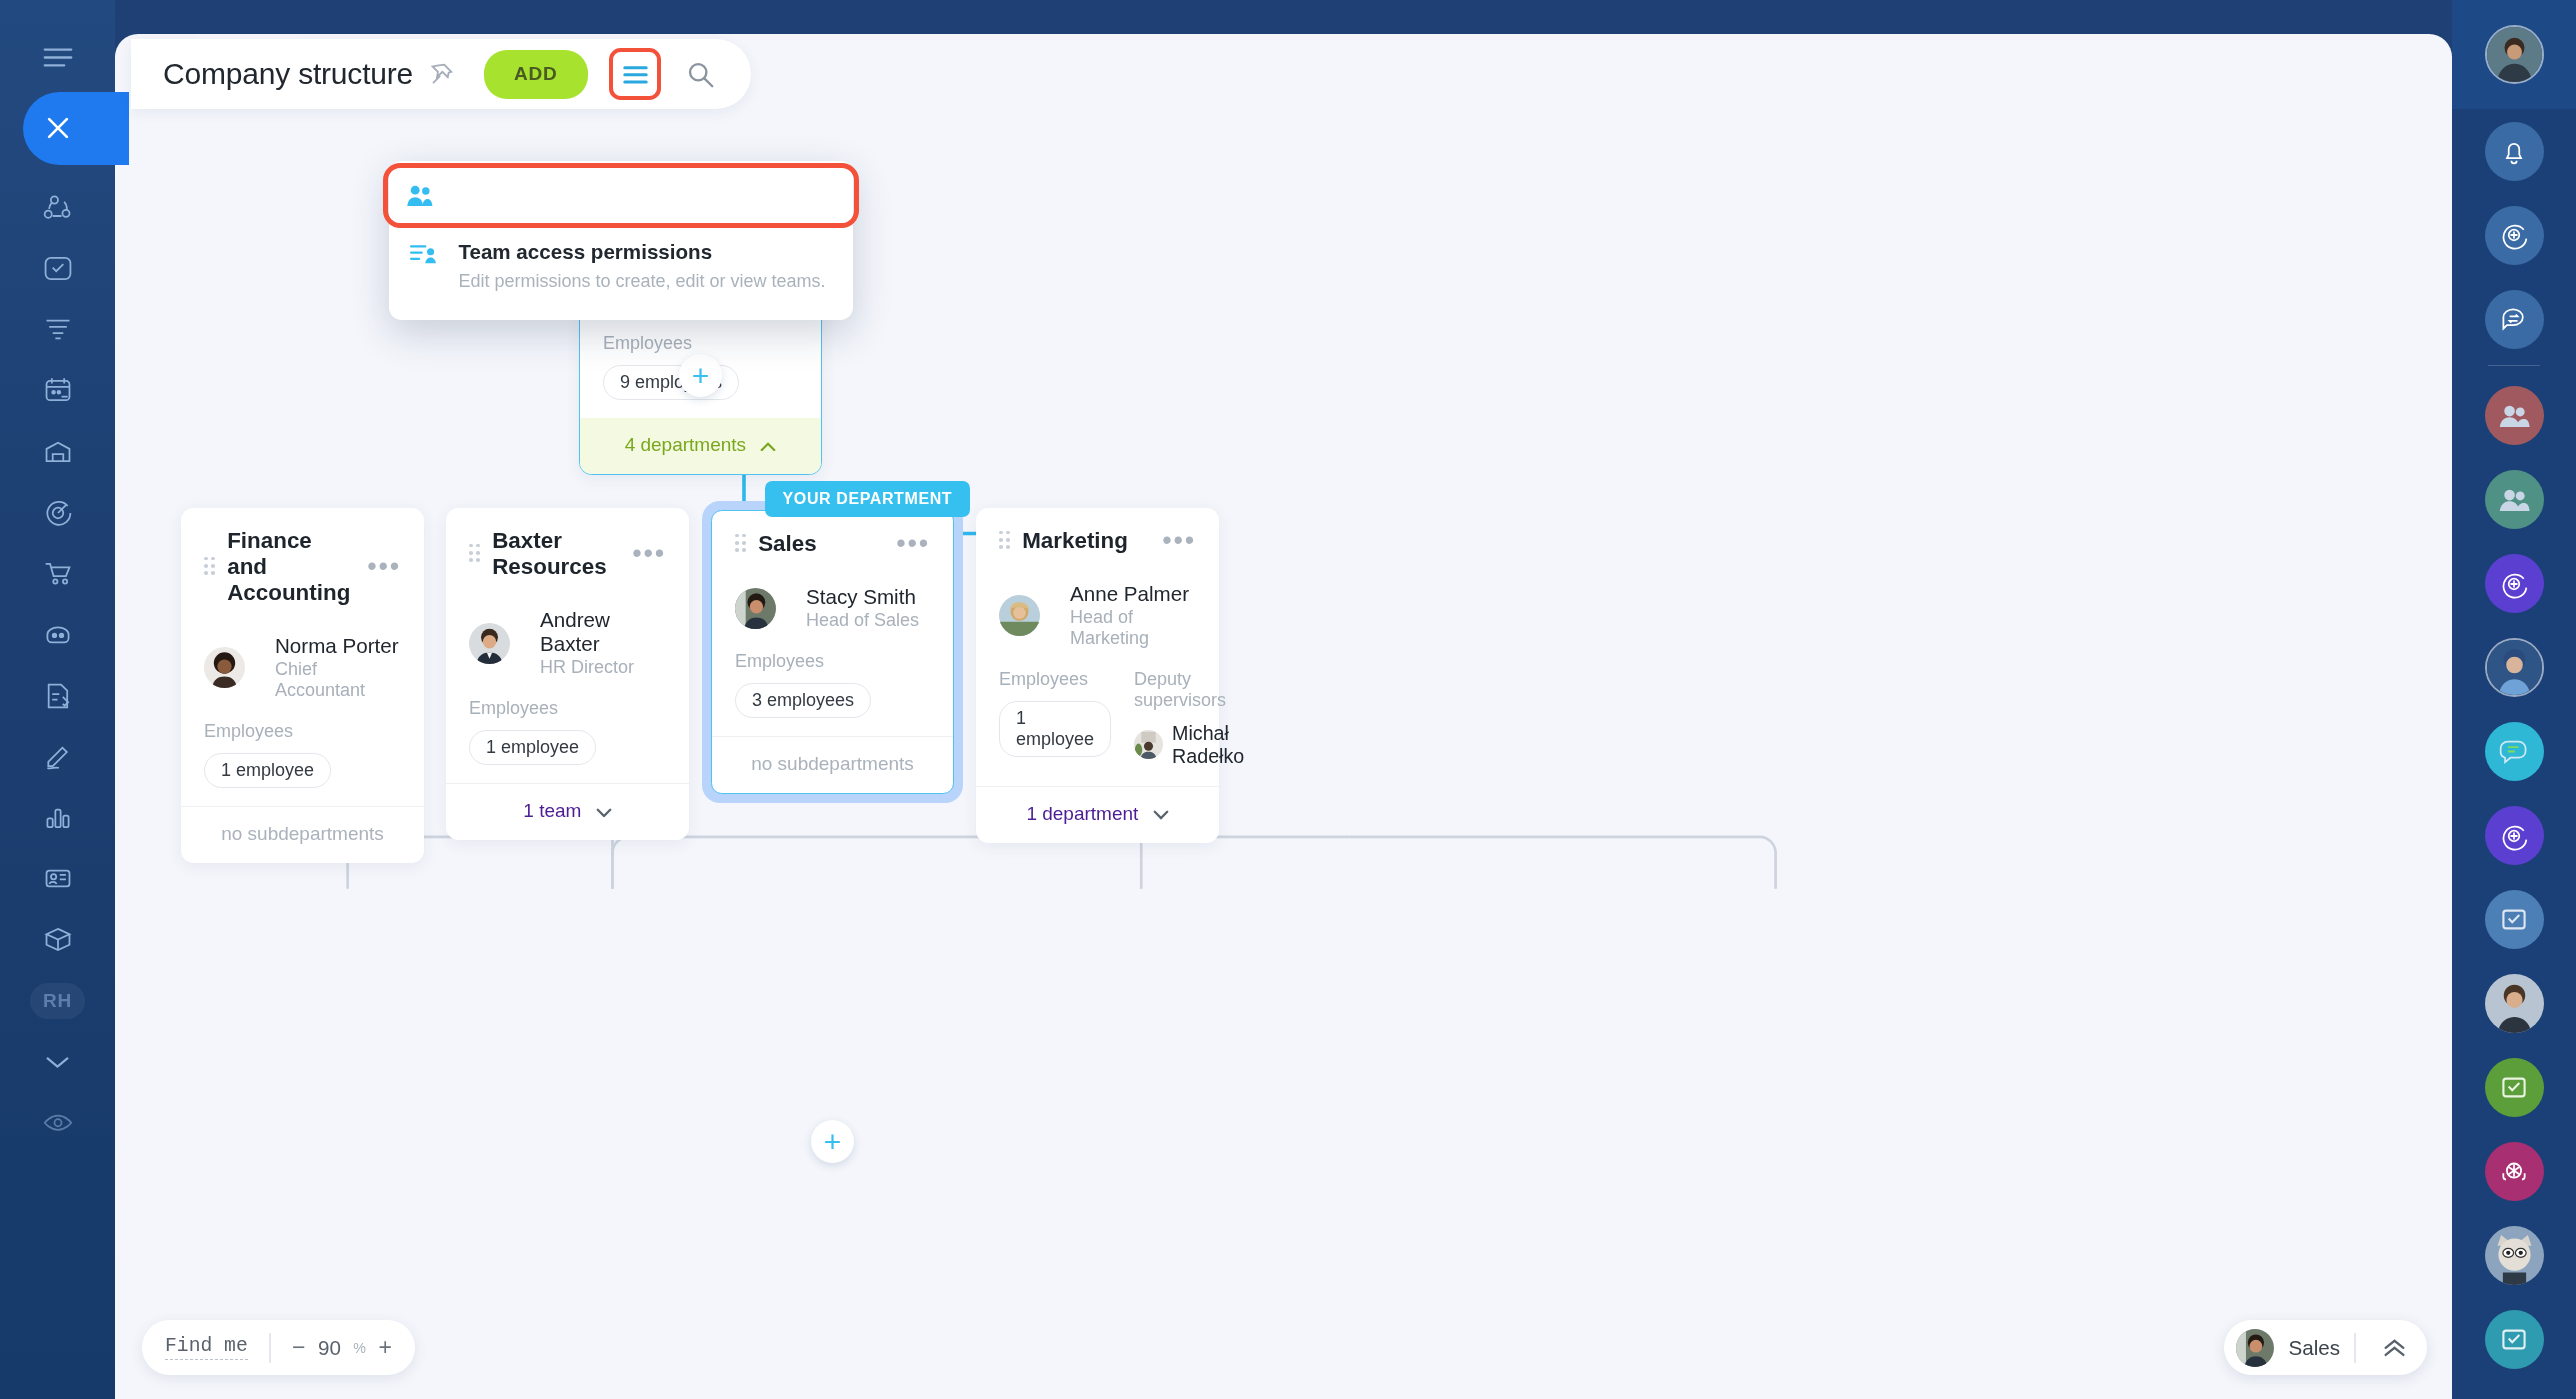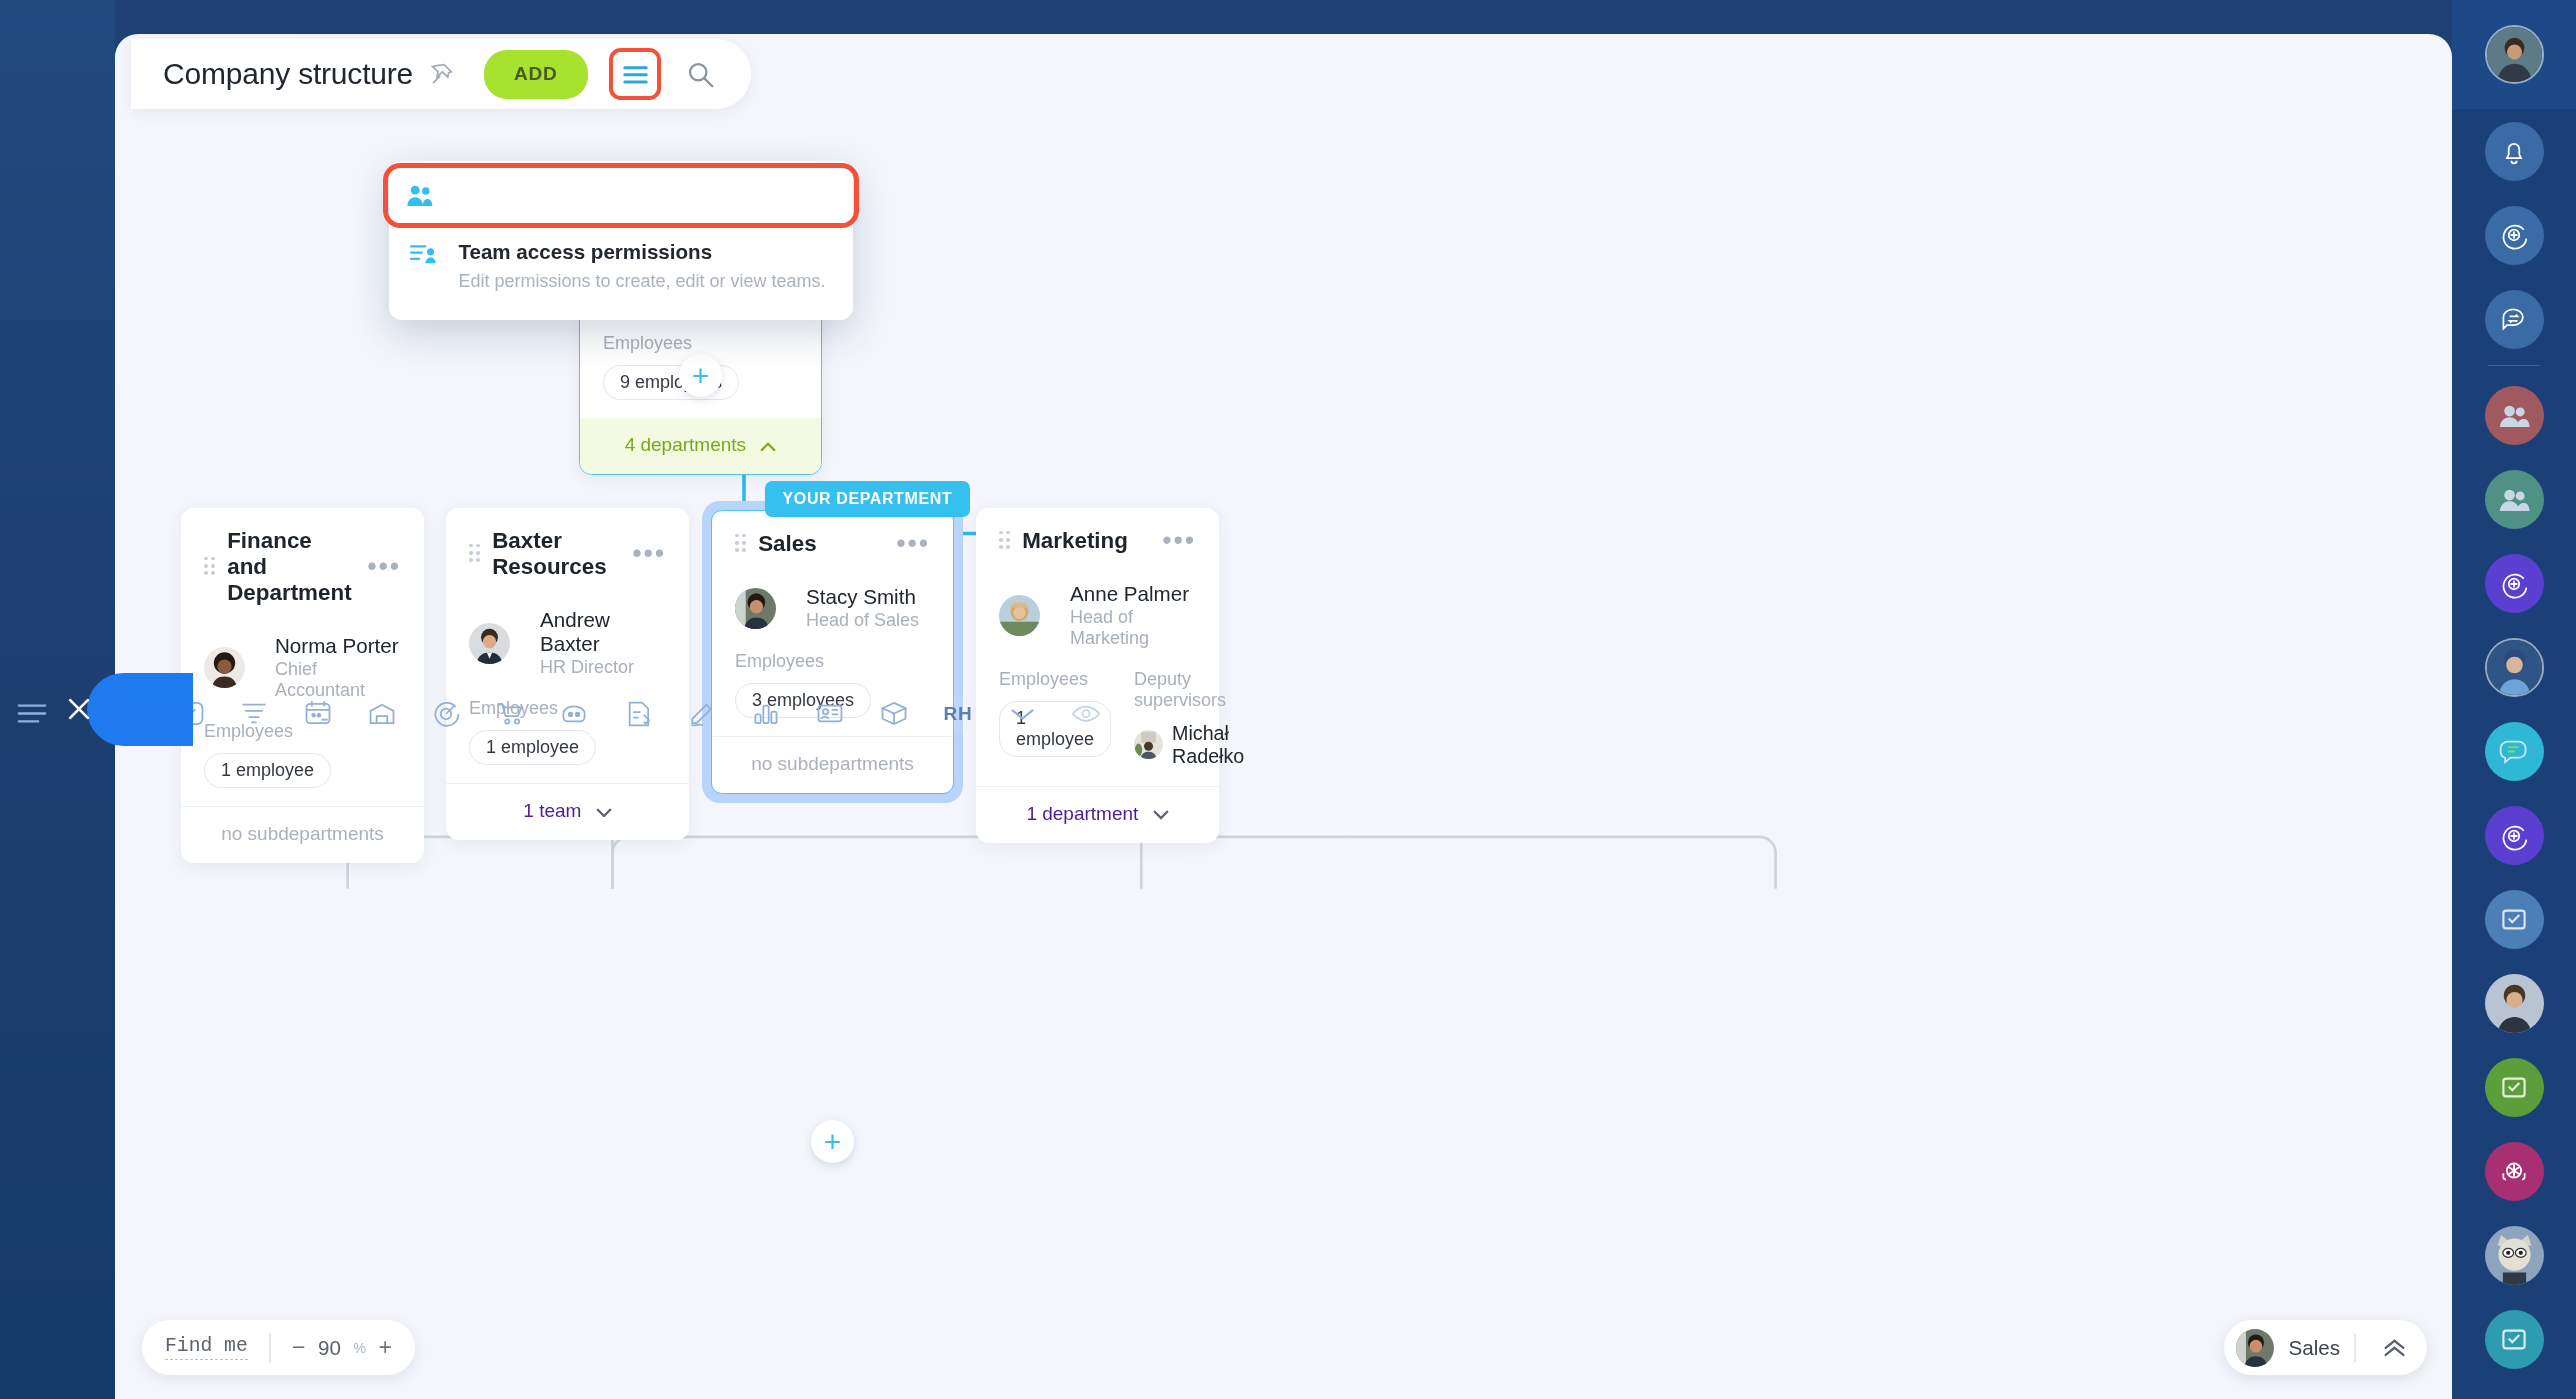--- a/index.html
+++ b/index.html
@@ -7,21 +7,21 @@
   body {
     font-family: "Liberation Sans", sans-serif;
     background: #1e4074;
     position: relative;
   }
 
   
   .left-rail {
     position: absolute; left: 0; top: 0; width: 115px; height: 1400px;
     background: linear-gradient(180deg, #234a80 0%, #1d3f71 40%, #163a6a 100%);
-    display: flex; flex-direction: row; align-items: center;
+    display: flex; flex-direction: column; align-items: center;
     padding-top: 27px; gap: 0; z-index: 5;
   }
   .rail-icon {
     width: 64px; height: 61px; display: flex; align-items: center; justify-content: center;
     color: #8fb0d8; flex: none;
   }
   .rail-icon svg { display:block; }
   .rail-active {
     position: relative; width: 115px; height: 73px; display:flex;
     align-items:center; justify-content:center; margin: 3.6px 0 12.5px 0;
@@ -498,21 +498,21 @@
       <div class="card-body">
         <div class="card-head">
           <span class="drag-dots">
               <i></i>
               <i></i>
               <i></i>
               <i></i>
               <i></i>
               <i></i>
             </span>
-          <div class="card-title">Finance and Department</div>
+          <div class="card-title">Finance and Accounting</div>
           <div class="dots-btn">•••</div>
         </div>
         <div class="person">
           <div class="pavatar">
             <svg class="face" viewBox="0 0 46 46">
                 <rect width="46" height="46" fill="#ece9e6"></rect>
                 <circle cx="23" cy="18" r="12" fill="#251812"></circle>
                 <circle cx="23" cy="22" r="8" fill="#8a5a3c"></circle>
                 <path d="M9 46c1.5-10 7-13 14-13s12.5 3 14 13z" fill="#3a2c24"></path>
               </svg>

